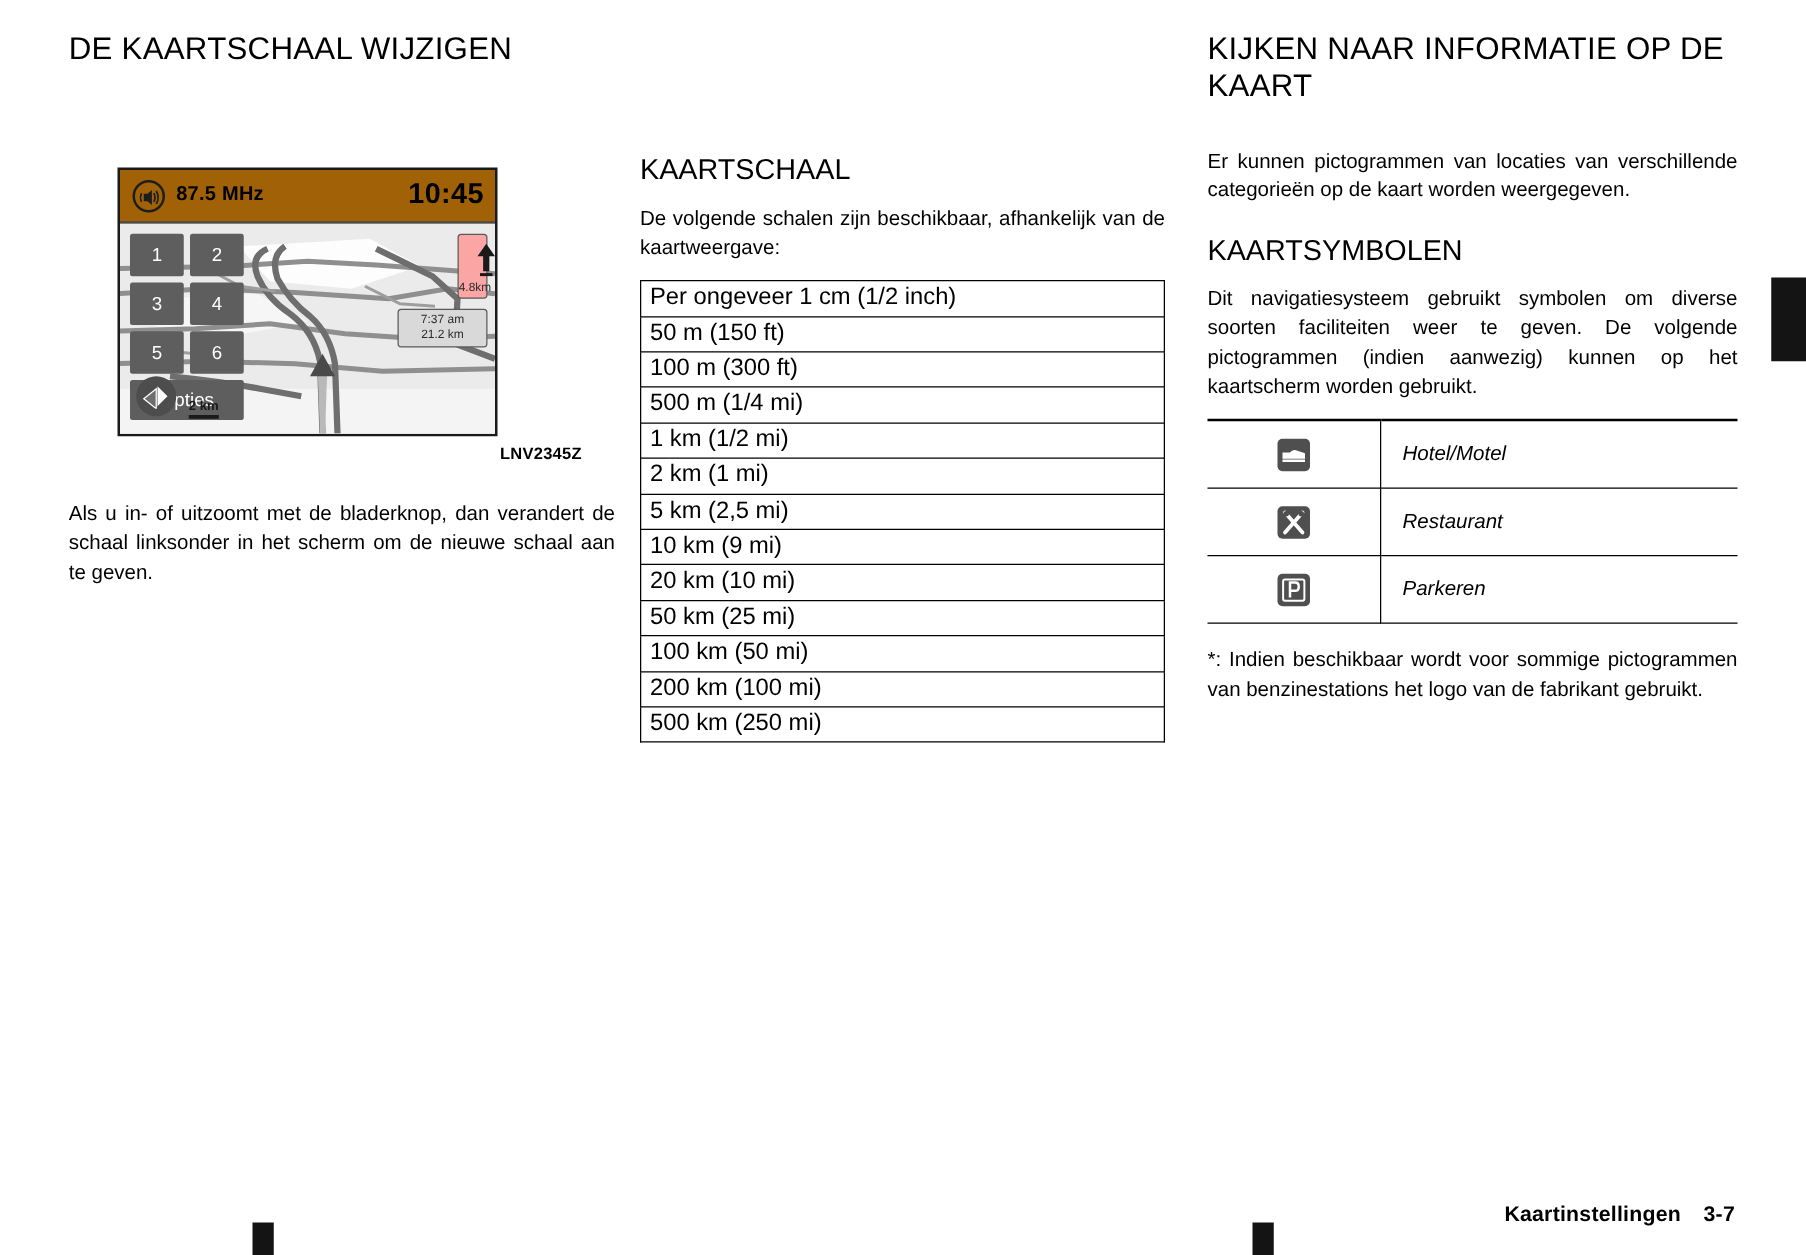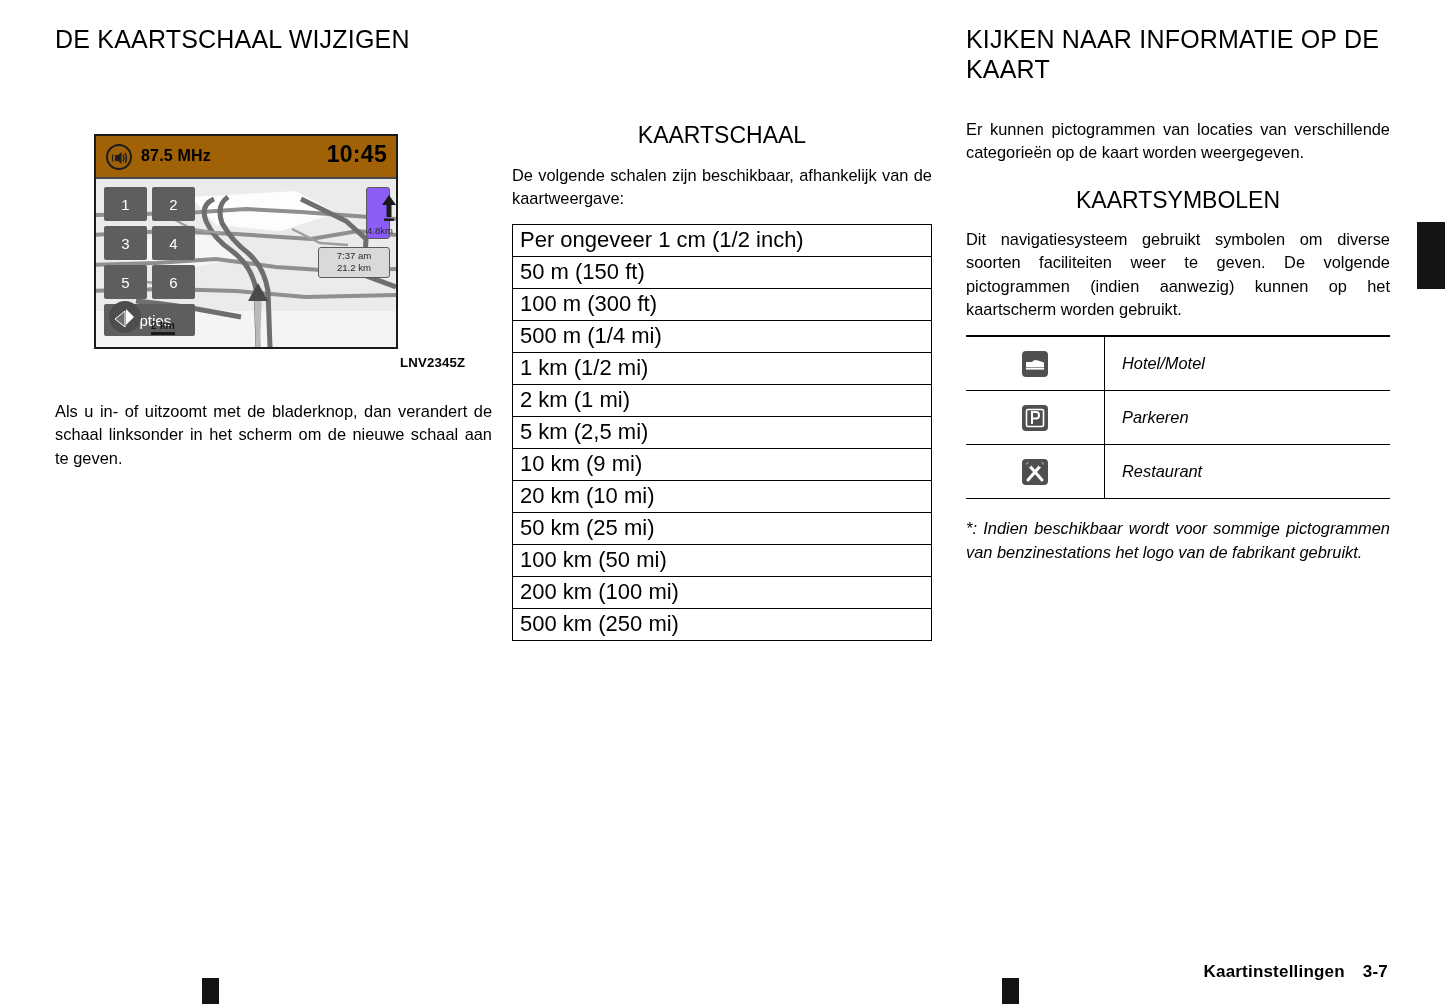--- a/index.html
+++ b/index.html
@@ -36,31 +36,30 @@
     font-weight: normal;
     letter-spacing: .2px;
     margin: 0 0 14px 0;
     line-height: 1.2;
   }
   h2.sub {
     font-size: 23px;
     font-weight: normal;
     margin: 0 0 14px 0;
     line-height: 1.2;
-    text-align: center;
   }
 
   p.body {
     font-size: 16.4px;
     line-height: 1.42;
     margin: 0 0 14px 0;
     text-align: justify;
     hyphens: manual;
   }
-  p.body:last-child { margin-bottom: 0; font-style: italic; }
+  p.body:last-child { margin-bottom: 0; }
 
   
   .figure { position: absolute; left: 94px; top: 134px; }
   .navscreen {
     width: 304px;
     height: 215px;
     border: 2px solid #1a1a1a;
     background: #ffffff;
     position: relative;
     overflow: hidden;
@@ -132,21 +131,21 @@
     text-align: center;
   }
   .scalebar .line {
     height: 3px; background: #1a1a1a; margin-top: 1px; width: 100%;
   }
   .hand { position: absolute; left: 82px; bottom: -13px; }
 
   .arrowbox {
     position: absolute; right: 6px; top: 8px;
     width: 24px; height: 52px;
-    background: #8b5cf6;
+    background: #fca5a5;
     border: 1.6px solid #5a5a5a;
     border-radius: 3px;
     box-sizing: border-box;
   }
   .arrowbox .dist {
     position: absolute; left: 0; right: 0; bottom: 2px;
     text-align: center; font-size: 9.5px; color: #2a2a2a;
   }
   .arrowbox svg { position: absolute; left: 12px; top: 5px; }
 
@@ -177,21 +176,21 @@
 
   
   table.scales {
     width: 420px;
     border-collapse: collapse;
     margin-top: 2px;
   }
   table.scales td {
     border: 1.6px solid #000;
     padding: 2px 0 3px 7px;
-    font-size: 22px;
+    font-size: 19px;
     line-height: 1.18;
     height: 20px;
     margin-left: 44px;
   }
 
   
   table.symbols {
     width: 424px;
     border-collapse: collapse;
     margin-top: 6px;
@@ -411,40 +410,40 @@
                 <rect x="4" y="16.6" width="18" height="2" fill="#ffffff"></rect>
               </svg>
             </span>
           </td>
           <td class="lbl">Hotel/Motel</td>
         </tr>
         <tr>
           <td class="ico">
             <span class="sym">
               <svg width="26" height="26" viewBox="0 0 26 26">
-                <rect x="4.5" y="4.5" width="17" height="17" rx="1.5" fill="none" stroke="#ffffff" stroke-width="1.6"></rect>
-                <path d="M10 19 L10 7 L14.2 7 Q17 7 17 10.3 Q17 13.6 14.2 13.6 L10 13.6" fill="none" stroke="#ffffff" stroke-width="2"></path>
-              </svg>
-            </span>
-          </td>
-          <td class="lbl">Parkeren</td>
-        </tr>
-        <tr>
-          <td class="ico">
-            <span class="sym">
-              <svg width="26" height="26" viewBox="0 0 26 26">
                 <path d="M6 5 L20 21" stroke="#ffffff" stroke-width="3" stroke-linecap="round"></path>
                 <path d="M20 5 L6 21" stroke="#ffffff" stroke-width="3" stroke-linecap="round"></path>
                 <circle cx="19" cy="6" r="2.2" fill="#4f4f4f"></circle>
                 <circle cx="7" cy="6" r="2.2" fill="#4f4f4f"></circle>
               </svg>
             </span>
           </td>
           <td class="lbl">Restaurant</td>
         </tr>
+        <tr>
+          <td class="ico">
+            <span class="sym">
+              <svg width="26" height="26" viewBox="0 0 26 26">
+                <rect x="4.5" y="4.5" width="17" height="17" rx="1.5" fill="none" stroke="#ffffff" stroke-width="1.6"></rect>
+                <path d="M10 19 L10 7 L14.2 7 Q17 7 17 10.3 Q17 13.6 14.2 13.6 L10 13.6" fill="none" stroke="#ffffff" stroke-width="2"></path>
+              </svg>
+            </span>
+          </td>
+          <td class="lbl">Parkeren</td>
+        </tr>
       </tbody>
     </table>
 
     <p class="body" style="margin-top:18px;">*: Indien beschikbaar wordt voor sommige pictogrammen van benzinestations het logo van de fabrikant gebruikt.</p>
   </div>
 
   <div class="edge-tab"></div>
   <div class="bottom-mark m1"></div>
   <div class="bottom-mark m2"></div>
 

